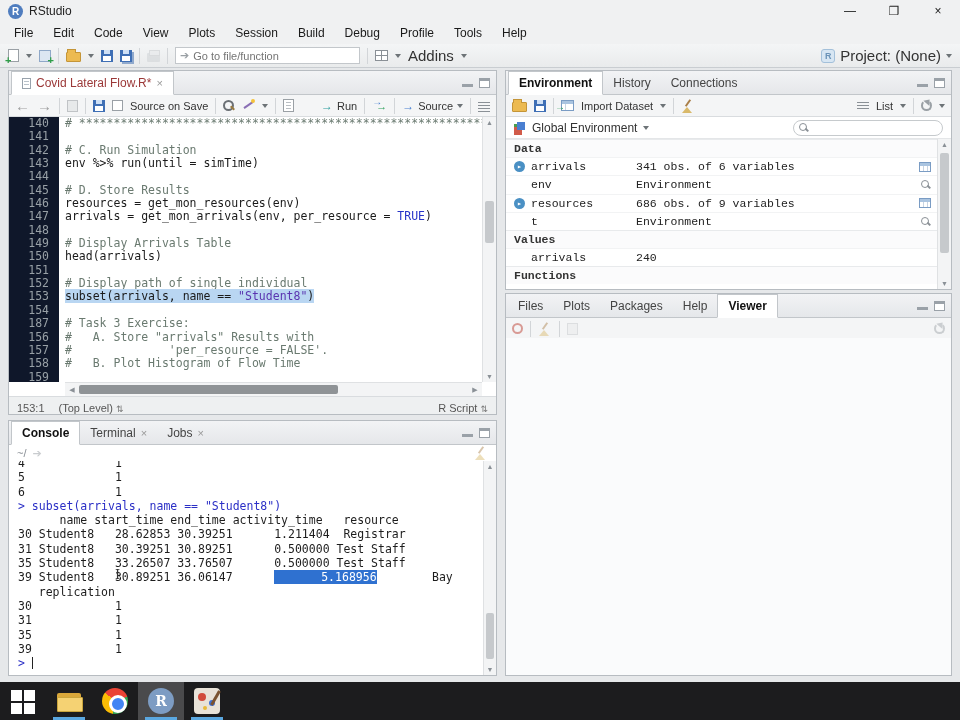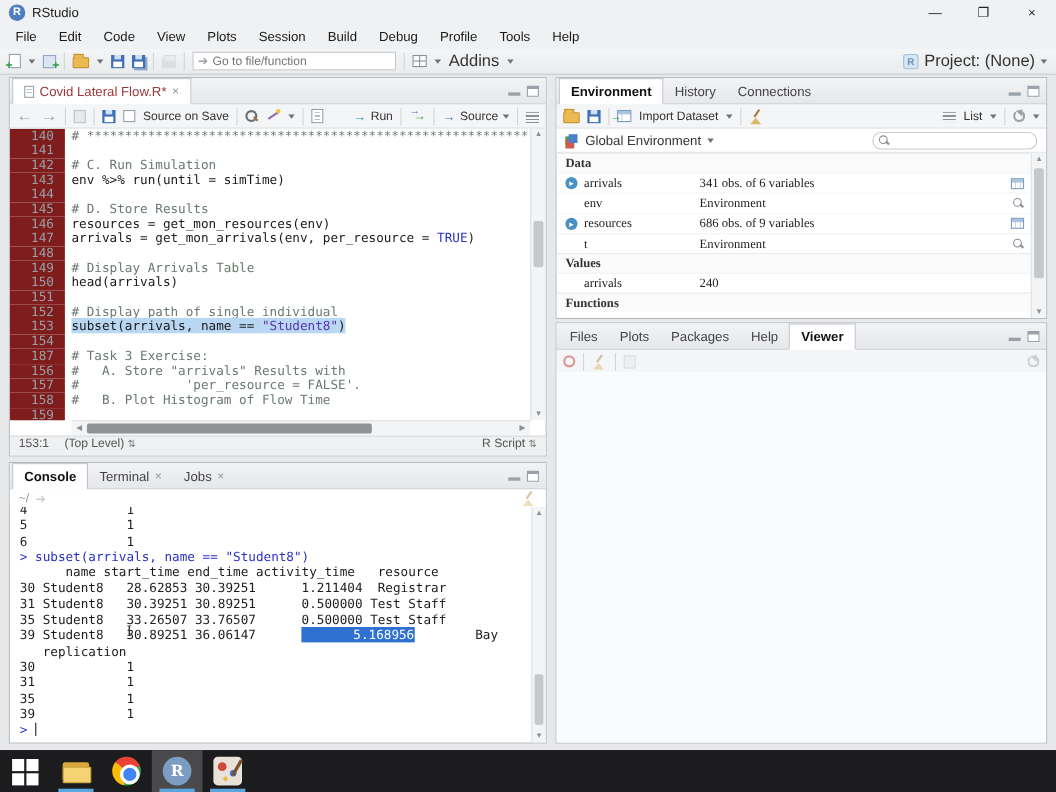--- a/index.html
+++ b/index.html
@@ -91,35 +91,35 @@
   .doc-glyph::after { content:""; position:absolute; left:1px; top:2px; right:1px; height:6px; background:repeating-linear-gradient(#b9c2cb 0 1px, transparent 1px 3px); }
   .mod-title { color:#9b3838; font-weight:normal; }
 
   .paneToolbar { position:absolute; left:0; right:0; top:24px; height:22px; background:#f4f5f6; border-bottom:1px solid #d9dcdf; display:flex; align-items:center; gap:7px; padding:0 6px; font-size:11px; color:#333; }
   .checkbox { width:11px; height:11px; border:1px solid #9aa0a6; background:#fff; }
   .btnflat { display:flex; align-items:center; gap:4px; }
 
   
   #editor-area { position:absolute; left:0; right:14px; top:46px; bottom:32px; overflow:hidden; background:#fff; font-family:"DejaVu Sans Mono", monospace; font-size:11.5px; line-height:13.35px; }
   .src-line { display:flex; white-space:pre; }
-  .ln { flex:none; width:50px; text-align:right; padding-right:10px; color:#98a0a6; background:#7f1d1d; }
+  .ln { flex:none; width:50px; text-align:right; padding-right:10px; color:#98a0a6; background:#0f172a; }
   .line-body { padding-left:6px; white-space:pre; }
   .s-code { color:#1a1a1a; } .s-comment { color:#6a7a70; } .s-string { color:#5a35b0; } .s-const { color:#2734c8; }
   .line-selected .seg { background:#b9d6f2; }
 
   
   .vscroll { position:absolute; right:0; width:14px; background:#f3f4f5; border-left:1px solid #dfe1e3; }
   .hscroll { position:absolute; height:14px; background:#f3f4f5; border-top:1px solid #dfe1e3; }
   .sb-arrow { position:absolute; width:100%; text-align:center; font-size:7px; color:#8a9096; }
   .sb-arrow-h { position:absolute; top:0; width:14px; text-align:center; font-size:7px; color:#8a9096; line-height:13px; }
   .thumb-v { position:absolute; left:2px; right:2px; background:#c6c9cc; border-radius:2px; }
   .thumb-h { position:absolute; top:2px; bottom:2px; background:#8f9396; border-radius:2px; }
   #src-vscroll { top:46px; bottom:32px; }
   #src-hscroll { left:56px; right:14px; bottom:18px; }
-  .statusbar { position:absolute; left:0; right:0; bottom:0; height:18px; background:#eef0f1; border-top:1px solid #d9dcdf; display:flex; align-items:flex-start; font-size:11px; color:#555; padding:0 8px; gap:14px; }
+  .statusbar { position:absolute; left:0; right:0; bottom:0; height:18px; background:#eef0f1; border-top:1px solid #d9dcdf; display:flex; align-items:flex-end; font-size:11px; color:#555; padding:0 8px; gap:14px; }
   .stepper { font-size:9px; color:#777; }
   .status-right { margin-left:auto; }
 
   
   .pathbar { position:absolute; left:0; right:0; top:24px; height:16px; display:flex; align-items:center; padding:0 8px; font-size:11px; color:#8a9096; background:#fff; }
   #console-content { position:absolute; left:0; right:13px; top:40px; bottom:0; overflow:hidden; font-family:"DejaVu Sans Mono", monospace; font-size:11.5px; line-height:14.3px; padding:0 0 0 9px; }
   .con-line { white-space:pre; }
   .con-line:first-child { margin-top:-5px; }
   .cs-out { color:#1d1d1d; } .cs-cmd { color:#2b2fc6; }
   .cs-sel { background:#2f71d0; color:#fff;padding-left:47px; }
@@ -127,21 +127,21 @@
   #con-vscroll { top:40px; bottom:0; width:13px; }
   .mouse-ibeam { position:absolute; left:106px; top:146px; font-family:"DejaVu Serif", serif; font-size:13px; color:#333; }
 
   
   .scopebar { position:absolute; left:0; right:0; top:46px; height:22px; display:flex; align-items:center; gap:6px; padding:0 8px; background:#fff; border-bottom:1px solid #e4e6e8; font-size:12px; color:#333; }
   .env-search { margin-left:auto; display:flex; align-items:center; width:150px; height:16px; border:1px solid #c6cacd; border-radius:8px; background:#fff; padding:0 5px; gap:4px; }
   .env-search input { border:none; outline:none; width:100%; background:transparent; font-size:11px; }
   .i-magsm { width:10px; height:10px; flex:none; position:relative; display:inline-block; }
   .i-magsm::before { content:""; position:absolute; left:0; top:0; width:6px; height:6px; border:1.5px solid #8a9096; border-radius:50%; }
   .i-magsm::after { content:""; position:absolute; left:6px; top:6px; width:4px; height:1.5px; background:#8a9096; transform:rotate(45deg); }
-  #env-content { position:absolute; left:0; right:14px; top:68px; bottom:0; overflow:hidden; font-family:Liberation Serif, serif; font-size:11.5px; }
+  #env-content { position:absolute; left:0; right:14px; top:68px; bottom:0; overflow:hidden; font-family:Liberation Mono, monospace; font-size:11.5px; }
   .env-header { height:18px; line-height:18px; padding-left:8px; font-weight:bold; color:#333; border-top:1px solid #e8eaec; background:#fbfbfc; }
   .env-row { height:18.3px; display:flex; align-items:center; padding-left:8px; border-top:1px solid #f2f3f4; }
   .env-expand { width:13px; height:11px; flex:none; font-size:8px; line-height:11px; text-align:center; color:#fff; margin-right:4px; }
   .env-expand.has { background:#4a90c4; border-radius:50%; width:11px; height:11px; margin-right:6px; }
   .env-name { width:105px; flex:none; color:#222; }
   .env-value { flex:1; color:#222; }
   .env-action { margin-right:6px; }
   .i-gridview { width:12px; height:10px; border:1px solid #7a9cc4; background:
       linear-gradient(#aac4e0,#aac4e0) 0 0/100% 3px no-repeat,
       repeating-linear-gradient(90deg, transparent 0 3px, #c8d4e2 3px 4px), #fff; display:inline-block; }

